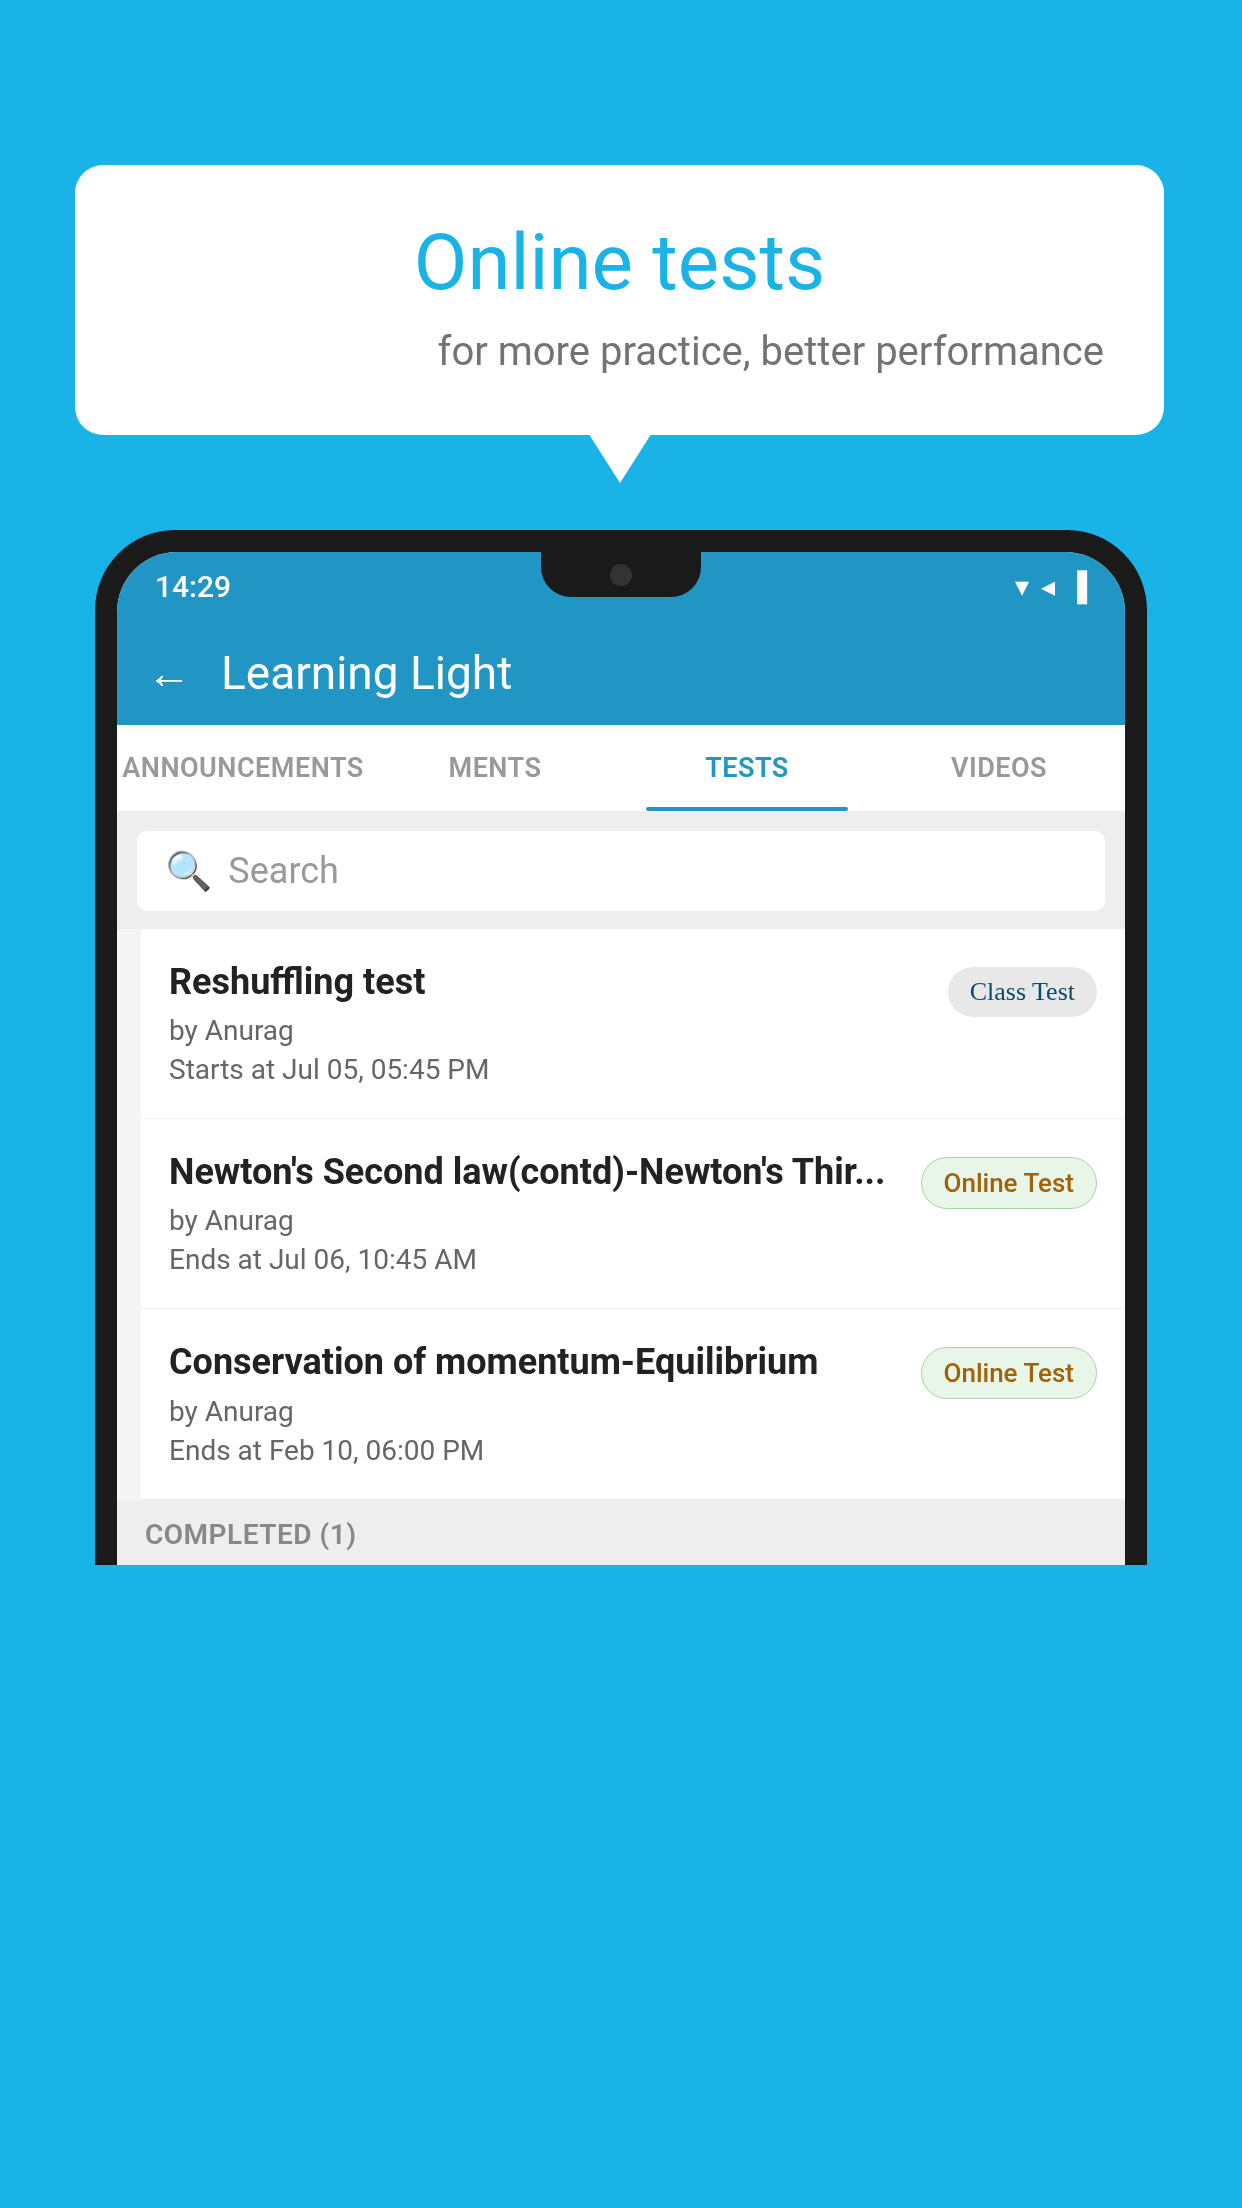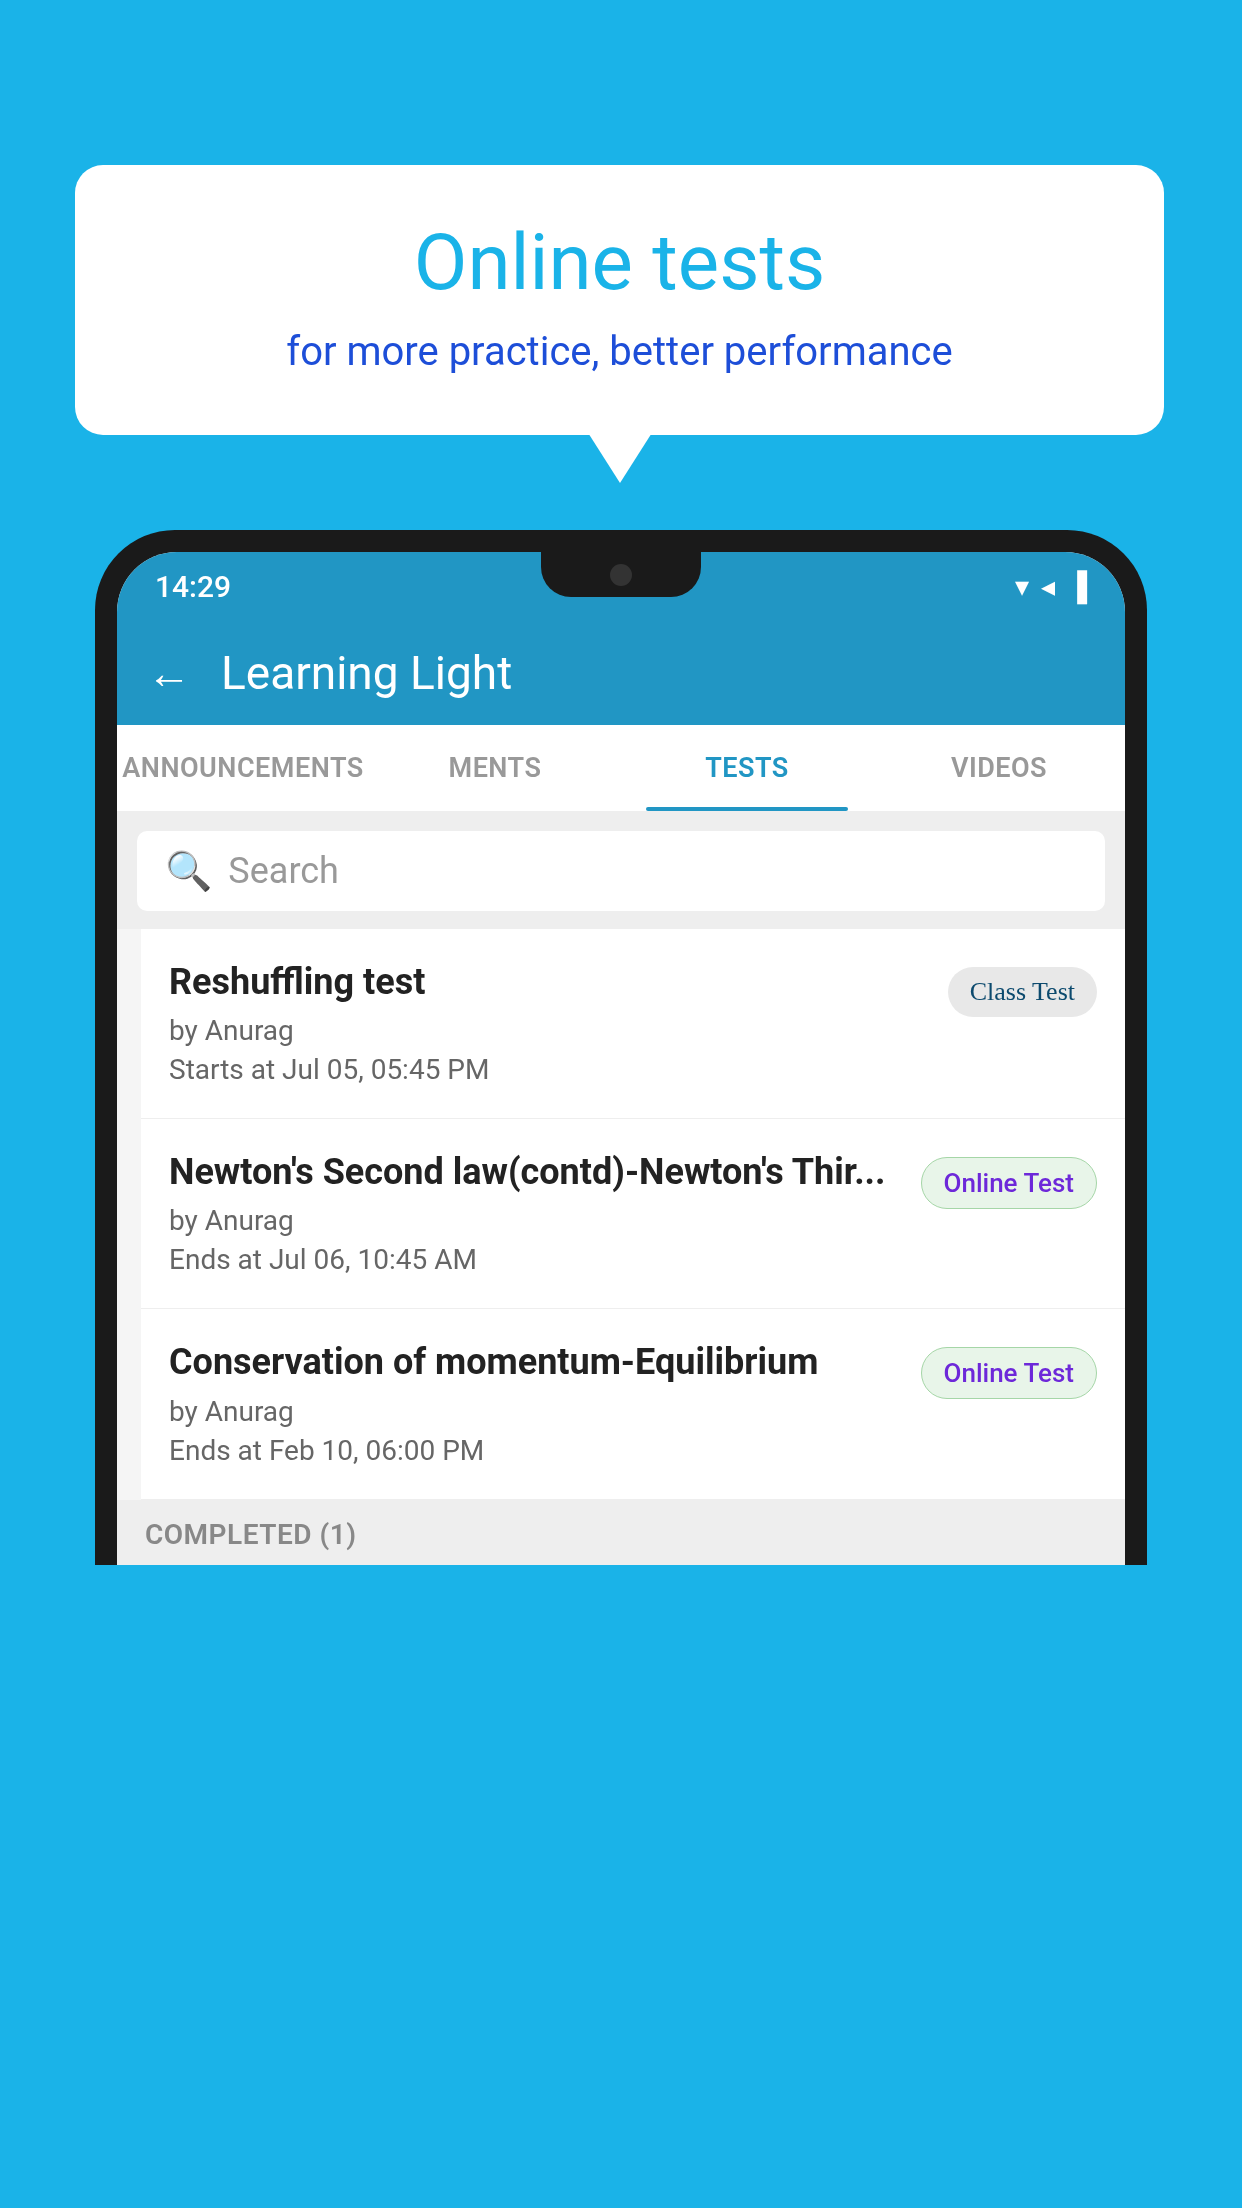--- a/index.html
+++ b/index.html
@@ -39,22 +39,23 @@
 
     .speech-bubble-title {
       font-size: 78px;
       font-weight: 400;
       color: #1ab3e8;
       line-height: 1.1;
       margin-bottom: 22px;
     }
     .speech-bubble-subtitle {
       font-size: 40px;
-      color: #1d4ed8;
+      color: #737373;
       font-weight: 400;
+      text-align: right;
     }
 
     
     .phone-wrapper {
       position: absolute;
       top: 530px;
       left: 95px;
       right: 95px;
       bottom: 0px;
     }
@@ -247,21 +248,21 @@
       margin-top: 6px;
       flex-shrink: 0;
     }
     .badge-class {
       background: #e8e8e8;
       color: #0c4a6e;
       font-family: Liberation Serif, serif;
     }
     .badge-online {
       background: #e8f5e9;
-      color: #6d28d9;
+      color: #a16207;
       border: 1.5px solid #a5d6a7;
     }
 
     .completed-header {
       background: #eeeeee;
       padding: 18px 28px 14px;
       font-size: 28px;
       font-weight: 600;
       color: #888;
       letter-spacing: 0.5px;

